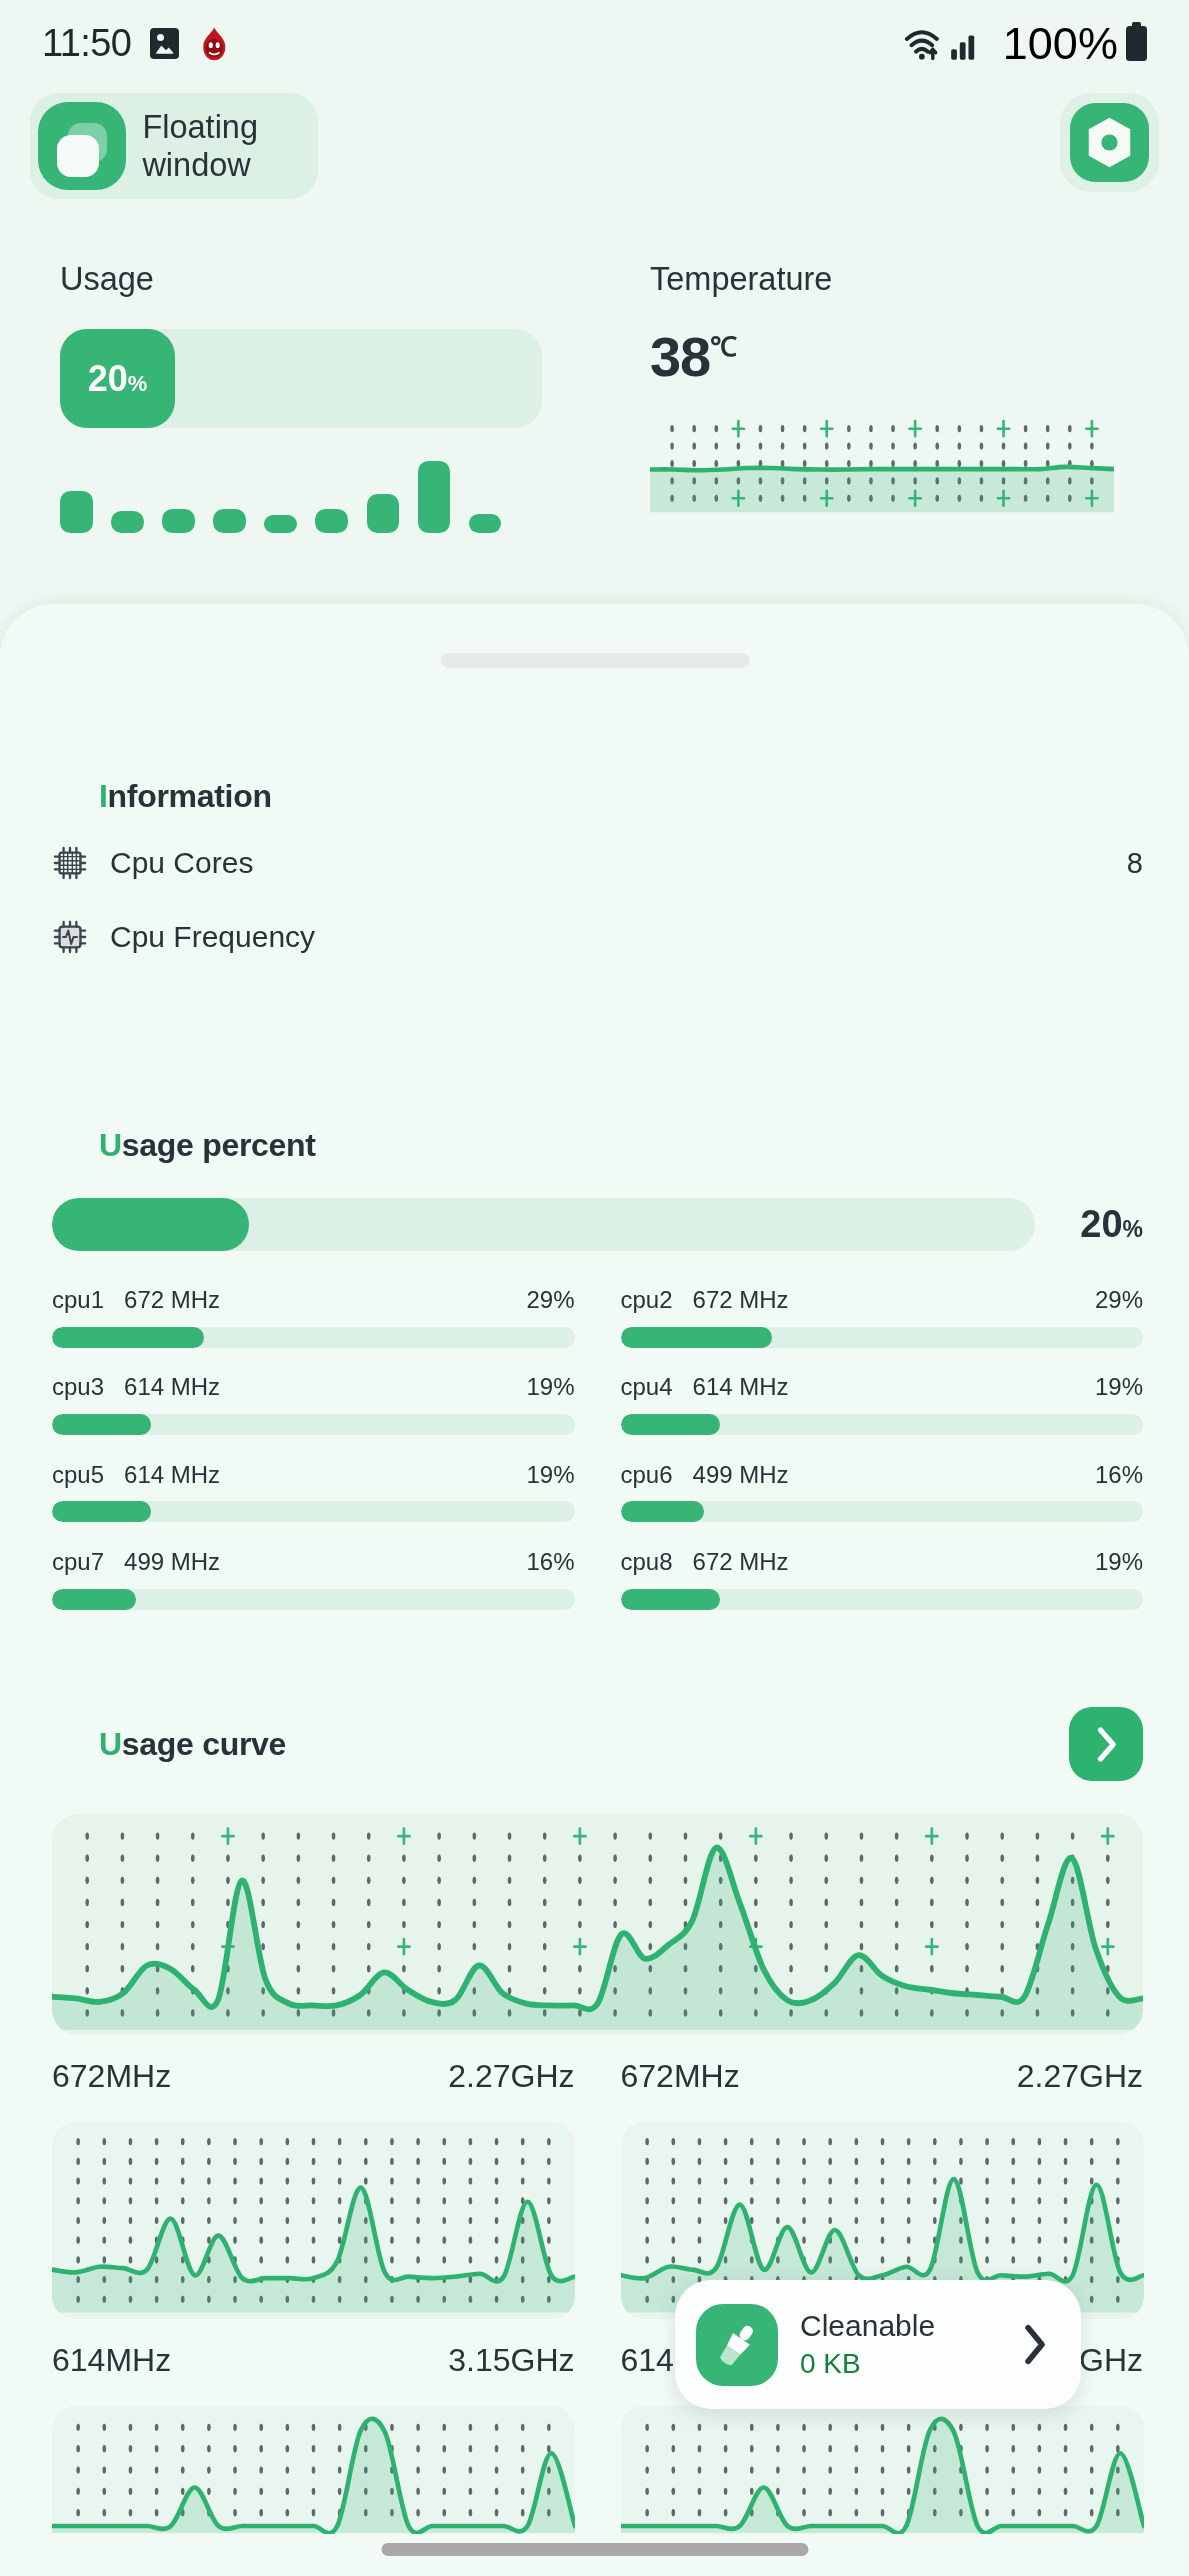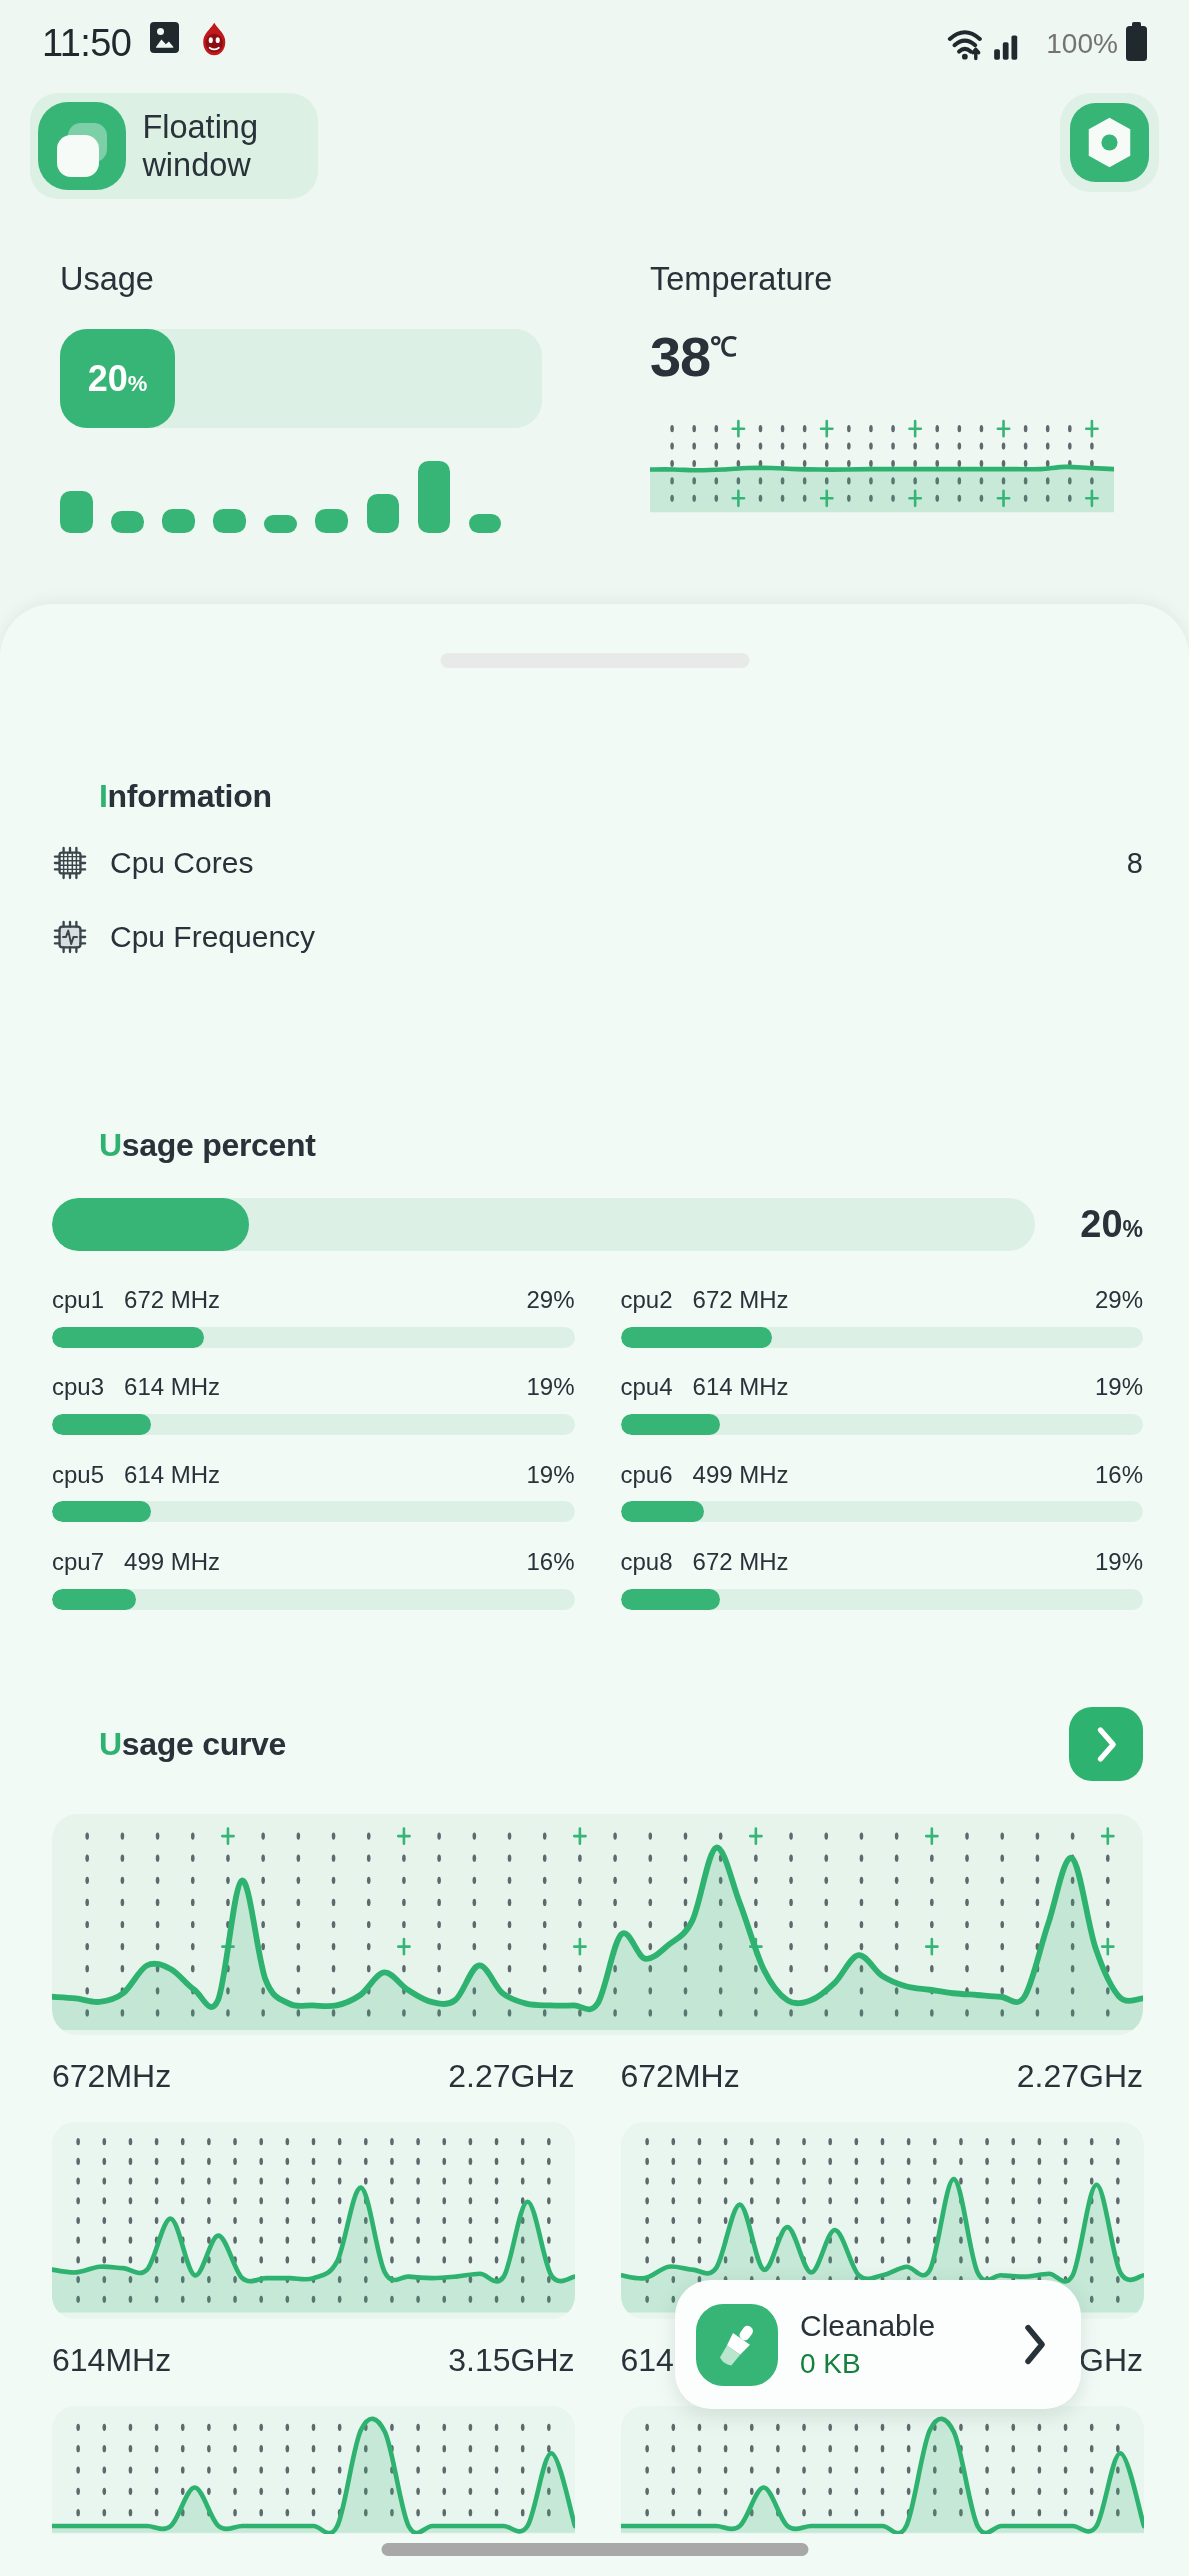--- a/index.html
+++ b/index.html
@@ -24,32 +24,32 @@
   .statusbar {
     position: absolute;
     top: 0; left: 0;
     width: 1189px;
     height: 87px;
     display: flex;
     align-items: center;
     justify-content: space-between;
     padding: 0 42px;
   }
-  .sb-left { display: flex; align-items: flex-start; gap: 19px; }
+  .sb-left { display: flex; align-items: center; gap: 19px; }
   .sb-time {
     font-size: 38px;
     font-weight: 500;
     color: #20292e;
     letter-spacing: -0.6px;
   }
   .sb-right { display: flex; align-items: center; gap: 8.1px; }
   .sb-battery-text {
-    font-size: 28px;
+    font-size: 45px;
     font-weight: 500;
-    color: #737373;
+    color: #000000;
     margin-left: 15px;
   }
   .icon-photo {
     width: 29px; height: 31px;
     background: #20292e;
     border-radius: 4.1px;
     position: relative;
   }
   .icon-photo::after {
     content: "";

